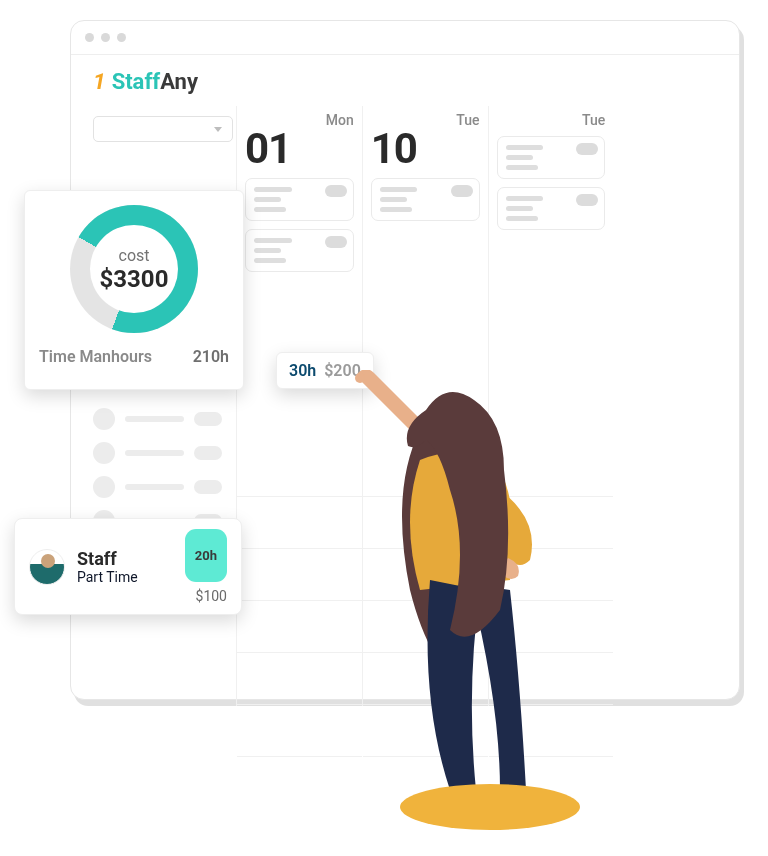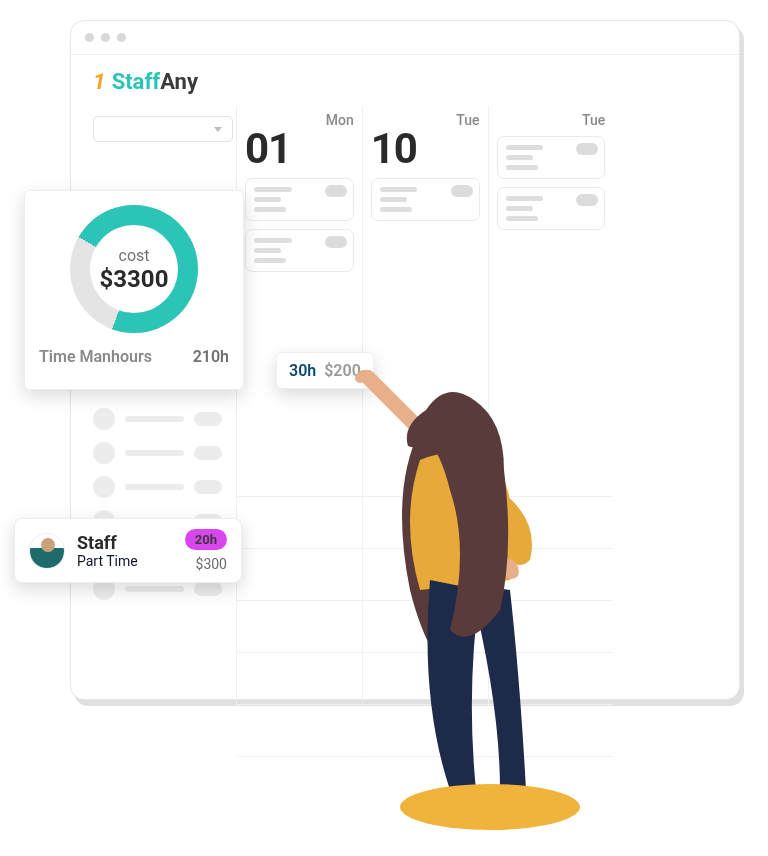--- a/index.html
+++ b/index.html
@@ -171,22 +171,22 @@
   }
   .staff-avatar .head {
     position:absolute; top:4px; left:11px; width:14px; height:14px;
     background:#caa27a; border-radius:50%;
   }
   .staff-info { flex:1; }
   .staff-name { font-size:18px; font-weight:700; color:#2a2a2a; }
   .staff-role { font-size:14px; color:#0f172a; }
   .staff-stats { text-align:right; }
   .staff-hours {
-    display:inline-block; background:#d946ef; color:#3a3a3a;
-    font-size:13px; font-weight:700; padding:3px 10px; border-radius:11px;
+    display:inline-block; background:#5eead4; color:#3a3a3a;
+    font-size:13px; font-weight:700; padding:19px 10px; border-radius:11px;
   }
   .staff-cost { font-size:14px; color:#6a6a6a; margin-top:6px; }
 
   
   .illus {
     position:absolute; left: 330px; top: 370px; width: 320px; height: 470px;
     pointer-events:none;
   }
   .shadow-ellipse {
     position:absolute; bottom:10px; left:70px; width:180px; height:46px;
@@ -341,21 +341,21 @@
 <div class="staff-card">
   <div class="staff-avatar">
     <div class="head"></div>
   </div>
   <div class="staff-info">
     <div class="staff-name">Staff</div>
     <div class="staff-role">Part Time</div>
   </div>
   <div class="staff-stats">
     <div class="staff-hours">20h</div>
-    <div class="staff-cost">$300</div>
+    <div class="staff-cost">$100</div>
   </div>
 </div>
 
 <div class="illus">
   <div class="shadow-ellipse"></div>
   <svg viewBox="0 0 320 470" width="320" height="470">
 
     <path d="M90 60 q-30 60 -10 160 q20 80 60 100 q-10 -120 20 -180 q30 -60 -10 -90 q-30 -20 -60 10" fill="#5a3b3b"></path>
 
     <path d="M80 60 q-30 -30 -50 -50 q-6 -6 2 -10 q6 -3 12 3 l50 50 q10 12 -4 18 q-6 3 -10 -11" fill="#e8b08a"></path>

